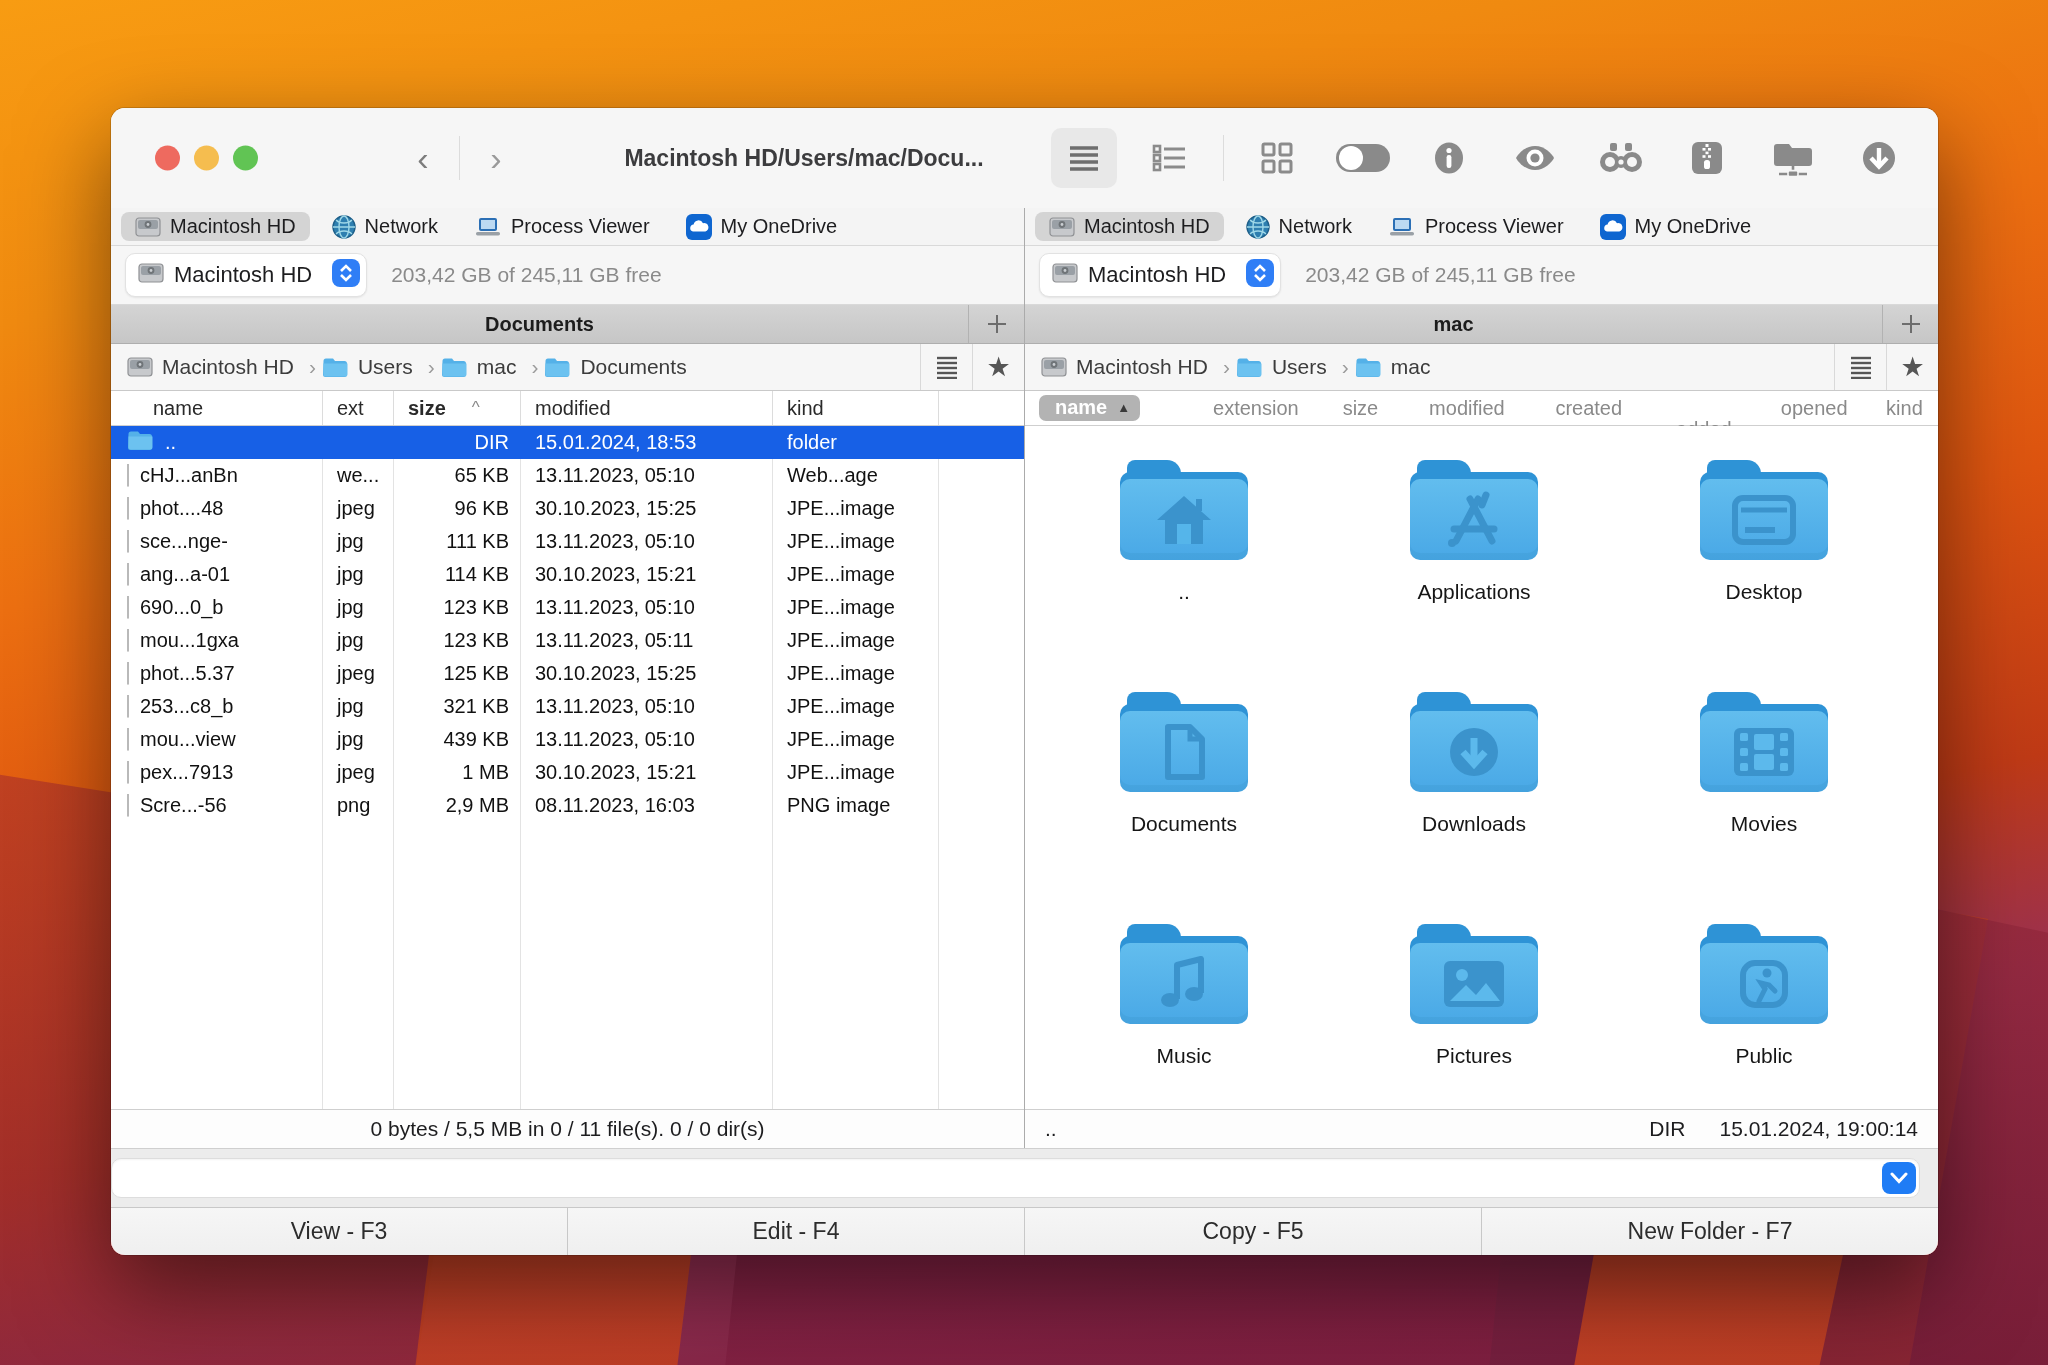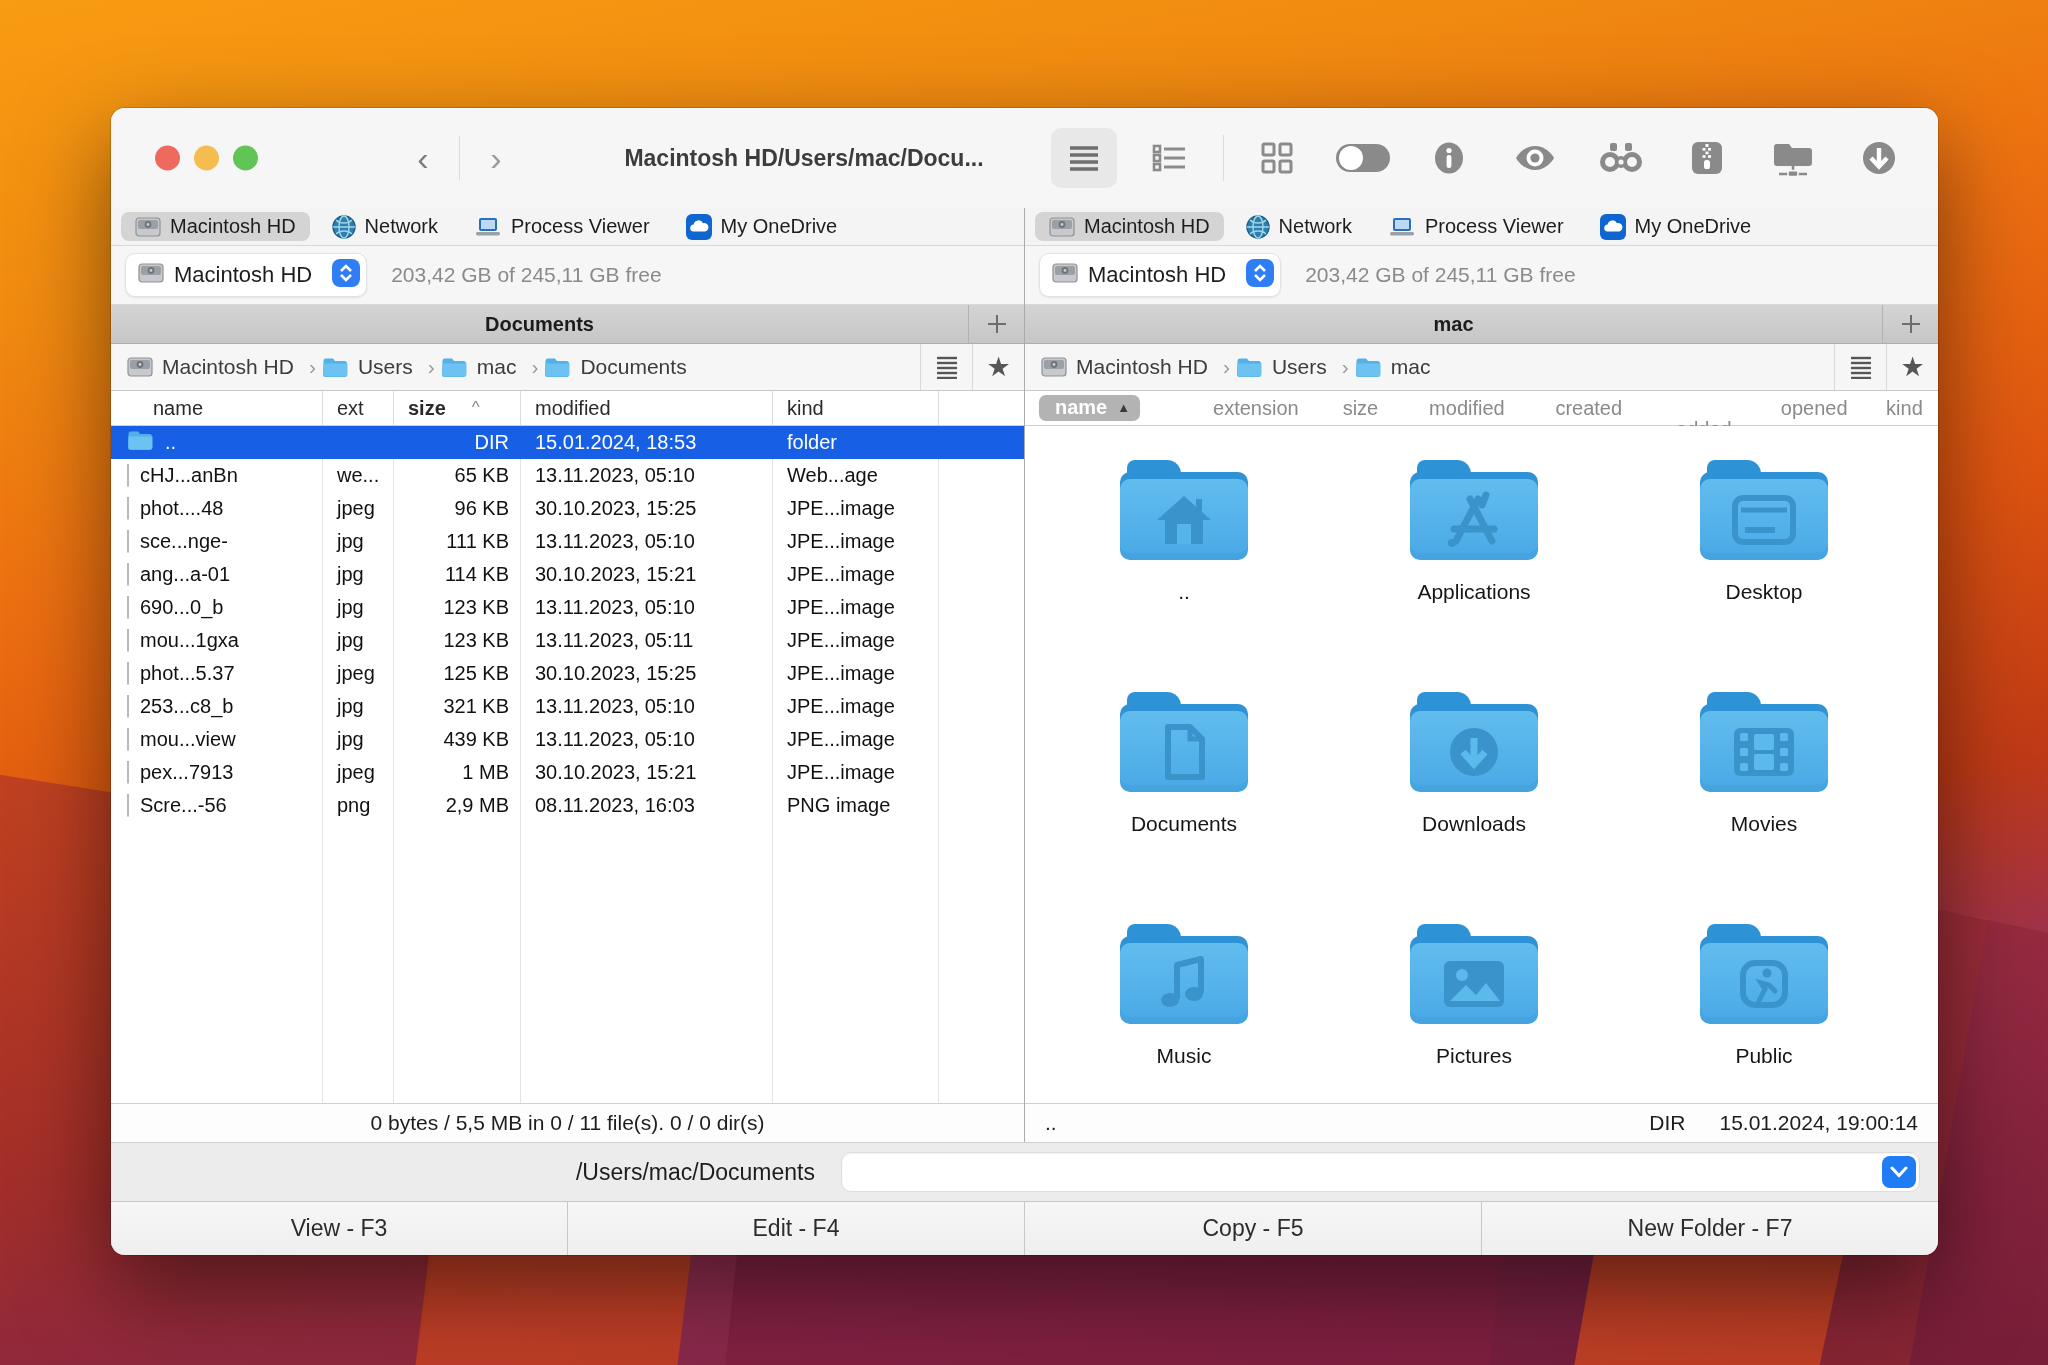--- a/index.html
+++ b/index.html
@@ -115,21 +115,21 @@
   .statusbar.centered { justify-content:center; }
   .statusbar.split { justify-content:space-between; padding:0 20px; }
   .status-right-group { display:flex; gap:34px; }
 
   .commandbar { height:59px; flex:none; background:#ececec; border-top:1px solid #cfcfcf; display:flex; align-items:center; padding:0 18px 0 0; }
   .cmd-path { width:730px; flex:none; text-align:right; font-size:23px; color:#1d1d1f; padding-right:26px; }
   .cmd-inputwrap { flex:1; height:40px; background:#fff; border:1px solid #ddd; border-radius:10px; display:flex; align-items:center; box-shadow:inset 0 1px 2px rgba(0,0,0,.05); padding:3px; }
   .cmd-input { flex:1; border:none; outline:none; font-size:21px; height:100%; background:transparent; font-family:inherit; }
   .cmd-drop { width:34px; height:32px; flex:none; background:#1f7cf5; border-radius:8px; display:flex; align-items:center; justify-content:center; }
 
-  .fnbar { height:54px; flex:none; background:#ef4444; border-top:1px solid #c8c8c8; display:flex; }
+  .fnbar { height:48px; flex:none; background:#ef4444; border-top:1px solid #c8c8c8; display:flex; }
   .fnbtn { flex:1; display:flex; align-items:center; justify-content:center; font-size:23px; color:#2c2c2c; border-right:1px solid #c8c8c8; background:linear-gradient(#f6f6f6,#efefef); }
   .fnbtn:last-child { border-right:none; }
 </style>
 </head>
 <body>
 
 <div class="wp-band wp-b1"></div>
 <div class="wp-band wp-b2"></div>
 <div class="wp-band wp-b3"></div>
 <div class="wp-band wp-b4"></div>
@@ -880,21 +880,20 @@
         <span>..</span>
         <span class="status-right-group">
           <span>DIR</span>
           <span>15.01.2024, 19:00:14</span>
         </span>
       </div>
     </div>
   </div>
 
   <div class="commandbar">
-    <div class="cmd-path">/Users/mac/Documents</div>
     <div class="cmd-inputwrap">
       <input class="cmd-input" type="text" value="" style="">
       <div class="cmd-drop">
         <svg width="18" height="12" viewBox="0 0 18 12" fill="none" stroke="#fff" stroke-width="3" stroke-linecap="round">
             <polyline points="2,2 9,9.5 16,2"></polyline>
           </svg>
       </div>
     </div>
   </div>
 

